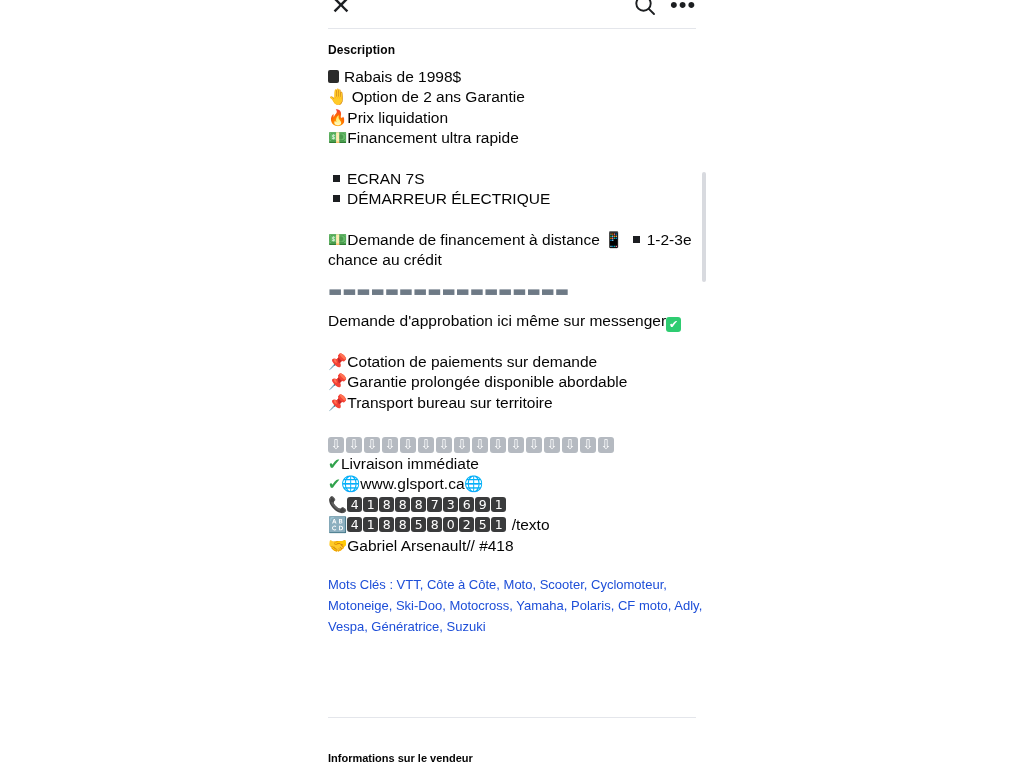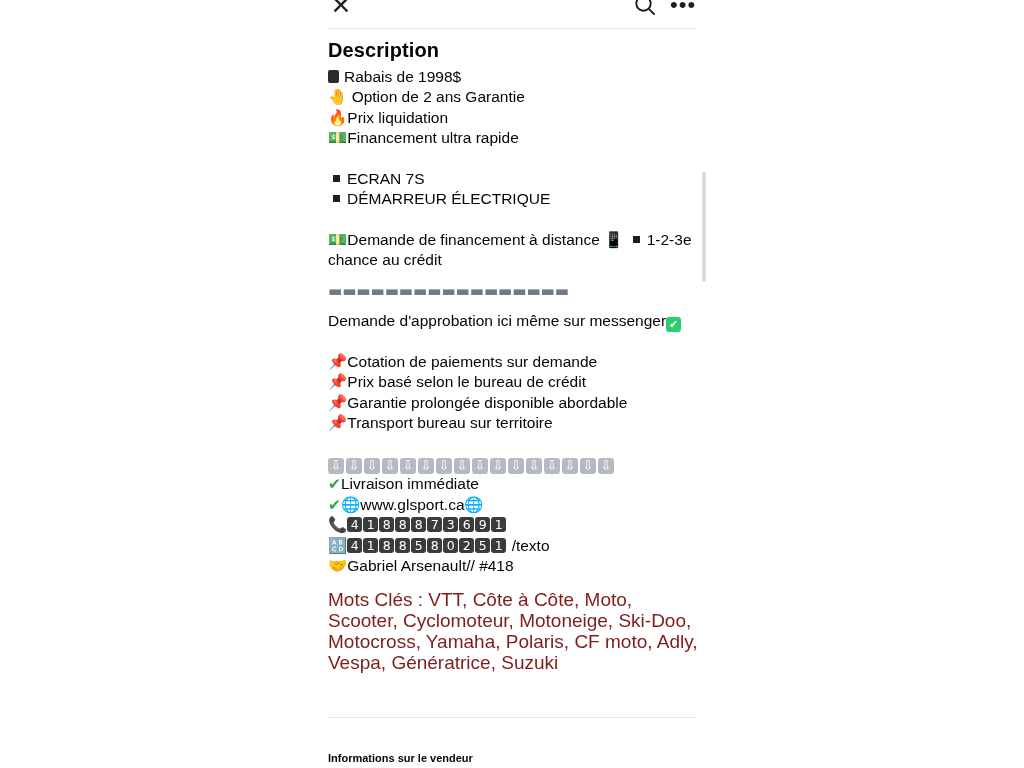--- a/index.html
+++ b/index.html
@@ -77,21 +77,21 @@
     position: absolute;
     left: 18px;
     top: 40px;
     width: 378px;
     color: #050505;
     font-size: 15.5px;
     line-height: 20.5px;
   }
   .section-title {
     font-weight: bold;
-    font-size: 20px;
+    font-size: 12px;
     color: #050505;
     margin: 0 0 6px 0;
     letter-spacing: 0.1px;
   }
   .line {
     margin: 0;
     padding: 0;
     white-space: pre-wrap;
     word-wrap: break-word;
   }
@@ -167,23 +167,23 @@
     display: inline-block;
     width: 7px;
     height: 7px;
     background: #1c1e21;
     vertical-align: 2px;
     margin-right: 7px;
     margin-left: 5px;
   }
   .phone-icon { font-family: "DejaVu Sans", sans-serif; }
   .keywords {
-    margin-top: 12px;
-    color: #7f1d1d;
-    font-size: 19px;
+    margin-top: 18px;
+    color: #1d4ed8;
+    font-size: 13px;
     line-height: 21px;
   }
   .bottom-divider {
     position: absolute;
     left: 18px;
     top: 717px;
     width: 368px;
     height: 1px;
     background: #e4e6eb;
   }
@@ -254,21 +254,20 @@
 
       <div class="dashrow">▬▬▬▬▬▬▬▬▬▬▬▬▬▬▬▬▬</div>
 
       <div class="gap-sm"></div>
 
       <div class="line"><span>Demande d'approbation ici même sur messenger</span><span class="greenbox">✔</span></div>
 
       <div class="gap"></div>
 
       <div class="line"><span class="emoji">📌</span><span>Cotation de paiements sur demande</span></div>
-      <div class="line"><span class="emoji">📌</span><span>Prix basé selon le bureau de crédit</span></div>
       <div class="line"><span class="emoji">📌</span><span>Garantie prolongée disponible abordable</span></div>
       <div class="line"><span class="emoji">📌</span><span>Transport bureau sur territoire</span></div>
 
       <div class="gap"></div>
 
       <div>
         <span class="arrowbox">⇩</span><span class="arrowbox">⇩</span><span class="arrowbox">⇩</span><span class="arrowbox">⇩</span><span class="arrowbox">⇩</span><span class="arrowbox">⇩</span><span class="arrowbox">⇩</span><span class="arrowbox">⇩</span><span class="arrowbox">⇩</span><span class="arrowbox">⇩</span><span class="arrowbox">⇩</span><span class="arrowbox">⇩</span><span class="arrowbox">⇩</span><span class="arrowbox">⇩</span><span class="arrowbox">⇩</span><span class="arrowbox">⇩</span>
       </div>
 
       <div class="line"><span class="emoji check-green">✔</span><span>Livraison immédiate</span></div>

